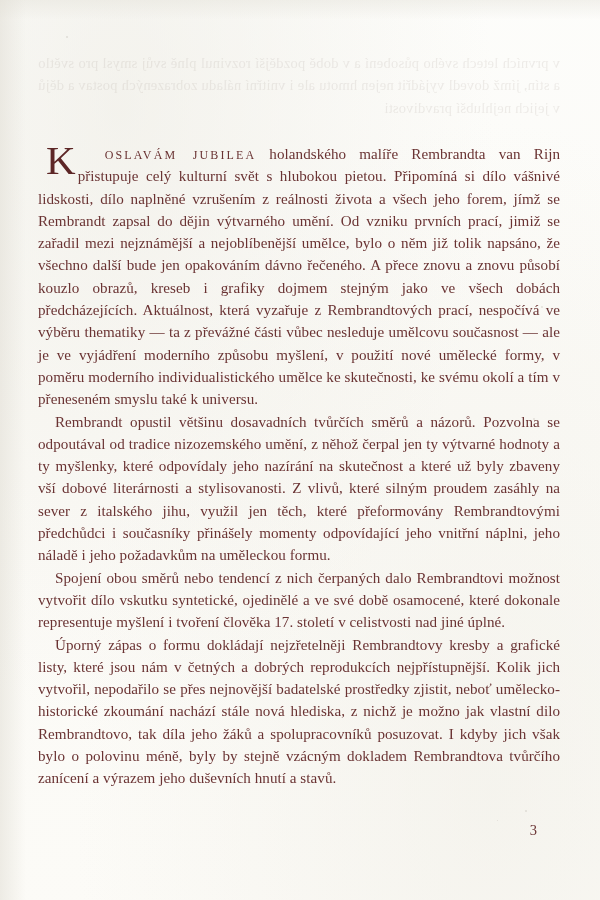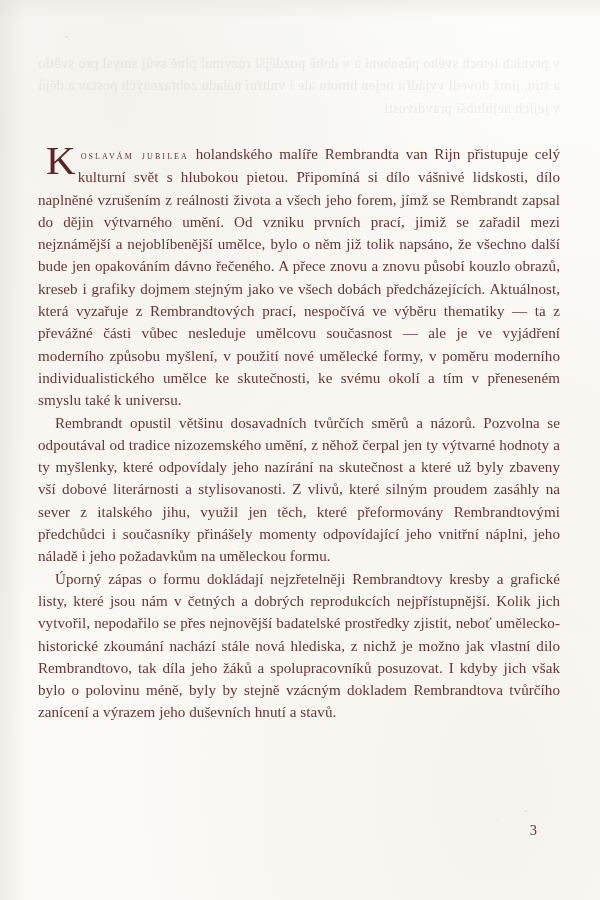--- a/index.html
+++ b/index.html
@@ -92,24 +92,25 @@
     font-size: 41px;
     line-height: 33px;
     padding: 2px 2px 0 8px;
     margin-top: -1px;
     color: #5d2626;
     font-weight: 400;
   }
 
   .smallcaps {
     font-variant: small-caps;
-    font-size: 12px;
+    font-size: 17px;
     letter-spacing: 2.1px;
     padding-left: 3px;
     color: #6a3333;
+    margin-left: 24px;
   }
 
   .page-number {
     position: absolute;
     right: 63px;
     top: 822px;
     font-size: 14.5px;
     color: #6a3333;
     font-family: "Liberation Serif", serif;
   }
@@ -138,20 +139,21 @@
   <div class="speck" style="left:66px; top:36px; width:2px; height:2px;"></div>
 
   <div class="bleed-through">v prvních letech svého působení a v době pozdější rozvinul plně svůj smysl pro světlo a stín, jímž dovedl vyjádřit nejen hmotu ale i vnitřní náladu zobrazených postav a dějů v jejich nejhlubší pravdivosti</div>
 
   <div class="text-block">
 
     <p class="para first"><span class="dropcap">K</span><span class="smallcaps">oslavám jubilea</span><span> holandského malíře Rembrandta van Rijn přistupuje celý kulturní svět s hlubokou pietou. Připomíná si dílo vášnivé lidskosti, dílo naplněné vzrušením z reálnosti života a všech jeho forem, jímž se Rembrandt zapsal do dějin výtvarného umění. Od vzniku prvních prací, jimiž se zařadil mezi nejznámější a nejoblíbenější umělce, bylo o něm již tolik napsáno, že všechno další bude jen opakováním dávno řečeného. A přece znovu a znovu působí kouzlo obrazů, kreseb i grafiky dojmem stejným jako ve všech dobách předcházejících. Aktuálnost, která vyzařuje z Rembrandtových prací, nespočívá ve výběru thematiky — ta z převážné části vůbec nesleduje umělcovu současnost — ale je ve vyjádření moderního způsobu myšlení, v použití nové umělecké formy, v poměru moderního individualistického umělce ke skutečnosti, ke svému okolí a tím v přeneseném smyslu také k universu.</span></p>
 
     <p class="para">Rembrandt opustil většinu dosavadních tvůrčích směrů a názorů. Pozvolna se odpoutával od tradice nizozemského umění, z něhož čerpal jen ty výtvarné hodnoty a ty myšlenky, které odpovídaly jeho nazírání na skutečnost a které už byly zbaveny vší dobové literárnosti a stylisovanosti. Z vlivů, které silným proudem zasáhly na sever z italského jihu, využil jen těch, které přeformovány Rembrandtovými předchůdci i současníky přinášely momenty odpovídající jeho vnitřní náplni, jeho náladě i jeho požadavkům na uměleckou formu.</p>
 
+    <p class="para">Spojení obou směrů nebo tendencí z nich čerpaných dalo Rembrandtovi možnost vytvořit dílo vskutku syntetické, ojedinělé a ve své době osamocené, které dokonale representuje myšlení i tvoření člověka 17. století v celistvosti nad jiné úplné.</p>
 
     <p class="para">Úporný zápas o formu dokládají nejzřetelněji Rembrandtovy kresby a grafické listy, které jsou nám v četných a dobrých reprodukcích nejpřístupnější. Kolik jich vytvořil, nepodařilo se přes nejnovější badatelské prostředky zjistit, neboť umělecko-historické zkoumání nachází stále nová hlediska, z nichž je možno jak vlastní dilo Rembrandtovo, tak díla jeho žáků a spolupracovníků posuzovat. I kdyby jich však bylo o polovinu méně, byly by stejně vzácným dokladem Rembrandtova tvůrčího zanícení a výrazem jeho duševních hnutí a stavů.</p>
 
   </div>
 
   <div class="page-number">3</div>
 
 </div>
 
 </body></html>

